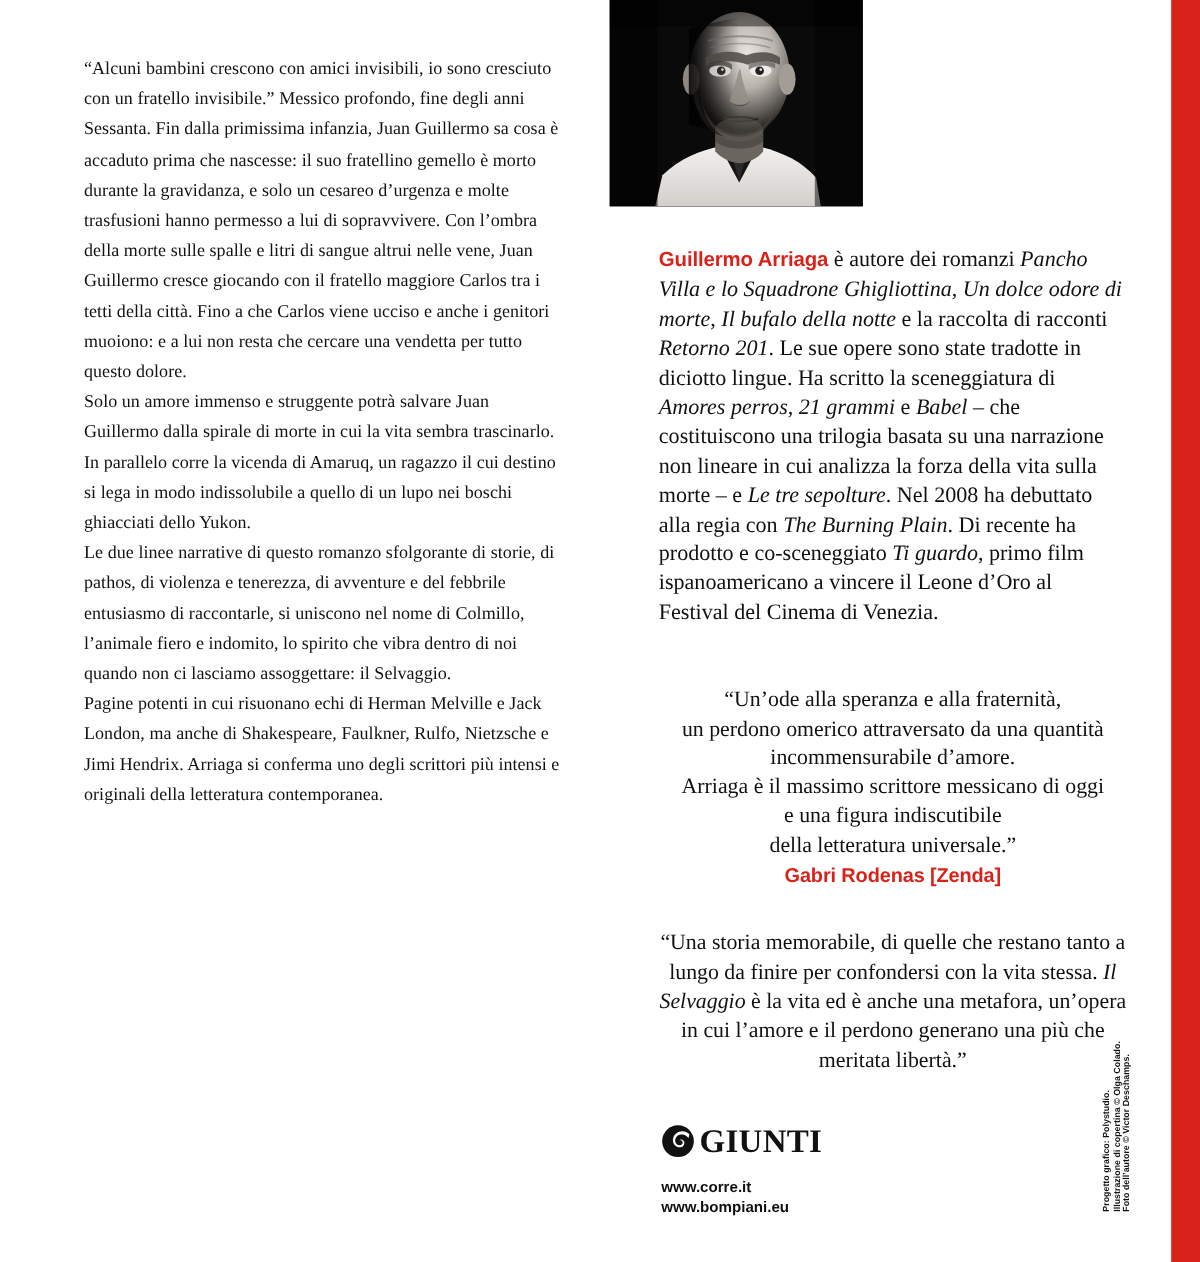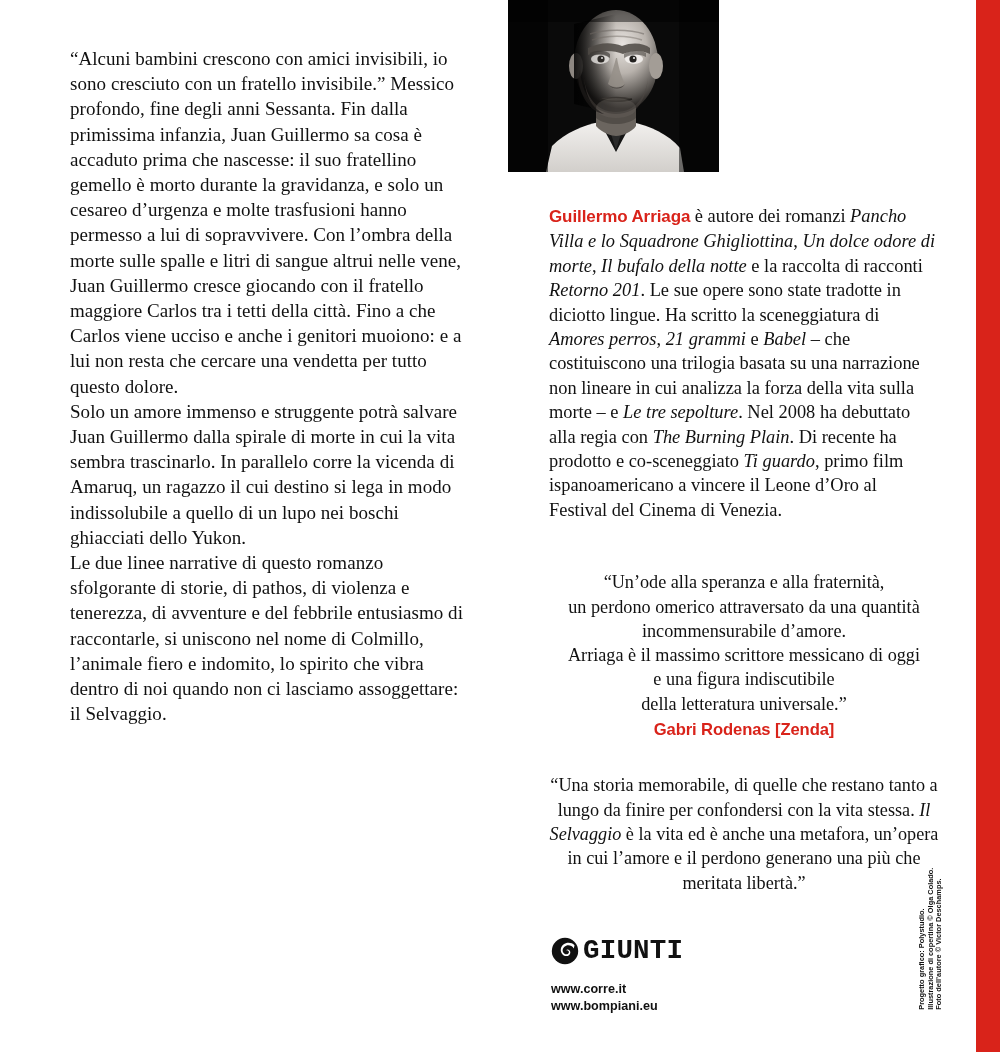--- a/index.html
+++ b/index.html
@@ -25,21 +25,21 @@
     height: 1052px;
     background: #d9231a;
   }
 
   
   .blurb {
     position: absolute;
     left: 70px;
     top: 46px;
     width: 400px;
-    font-size: 19px;
+    font-size: 15px;
     line-height: 25.2px;
     letter-spacing: 0.05px;
     color: #111111;
   }
   .blurb p {
     margin: 0;
   }
 
   
   .photo-wrap {
@@ -100,21 +100,21 @@
     top: 937px;
     width: 260px;
   }
   .logo-row {
     display: flex;
     align-items: center;
     gap: 4px;
   }
   .logo-mark { display: block; }
   .logo-word {
-    font-family: Liberation Mono, monospace;
+    font-family: Liberation Serif, serif;
     font-weight: bold;
     font-size: 27.5px;
     letter-spacing: 0.2px;
     color: #111111;
     line-height: 1;
   }
   .urls {
     margin-top: 16px;
     font-family: "Liberation Sans", sans-serif;
     font-weight: bold;
@@ -149,20 +149,21 @@
 </style>
 </head>
 <body>
 
 <div class="red-bar"></div>
 
 <div class="blurb">
   <p>“Alcuni bambini crescono con amici invisibili, io sono cresciuto con un fratello invisibile.” Messico profondo, fine degli anni Sessanta. Fin dalla primissima infanzia, Juan Guillermo sa cosa è accaduto prima che nascesse: il suo fratellino gemello è morto durante la gravidanza, e solo un cesareo d’urgenza e molte trasfusioni hanno permesso a lui di sopravvivere. Con l’ombra della morte sulle spalle e litri di sangue altrui nelle vene, Juan Guillermo cresce giocando con il fratello maggiore Carlos tra i tetti della città. Fino a che Carlos viene ucciso e anche i genitori muoiono: e a lui non resta che cercare una vendetta per tutto questo dolore.</p>
   <p>Solo un amore immenso e struggente potrà salvare Juan Guillermo dalla spirale di morte in cui la vita sembra trascinarlo. In parallelo corre la vicenda di Amaruq, un ragazzo il cui destino si lega in modo indissolubile a quello di un lupo nei boschi ghiacciati dello Yukon.</p>
   <p>Le due linee narrative di questo romanzo sfolgorante di storie, di pathos, di violenza e tenerezza, di avventure e del febbrile entusiasmo di raccontarle, si uniscono nel nome di Colmillo, l’animale fiero e indomito, lo spirito che vibra dentro di noi quando non ci lasciamo assoggettare: il Selvaggio.</p>
+  <p>Pagine potenti in cui risuonano echi di Herman Melville e Jack London, ma anche di Shakespeare, Faulkner, Rulfo, Nietzsche e Jimi Hendrix. Arriaga si conferma uno degli scrittori più intensi e originali della letteratura contemporanea.</p>
 </div>
 
 <div class="photo-wrap">
   <svg class="photo-svg" width="211" height="172" viewBox="0 0 211 172">
     <defs>
       <radialGradient id="headLight" cx="0.58" cy="0.33" r="0.62">
         <stop offset="0%" stop-color="#e8e4e0"></stop>
         <stop offset="45%" stop-color="#b9b3ad"></stop>
         <stop offset="80%" stop-color="#5d5955"></stop>
         <stop offset="100%" stop-color="#24211f"></stop>

